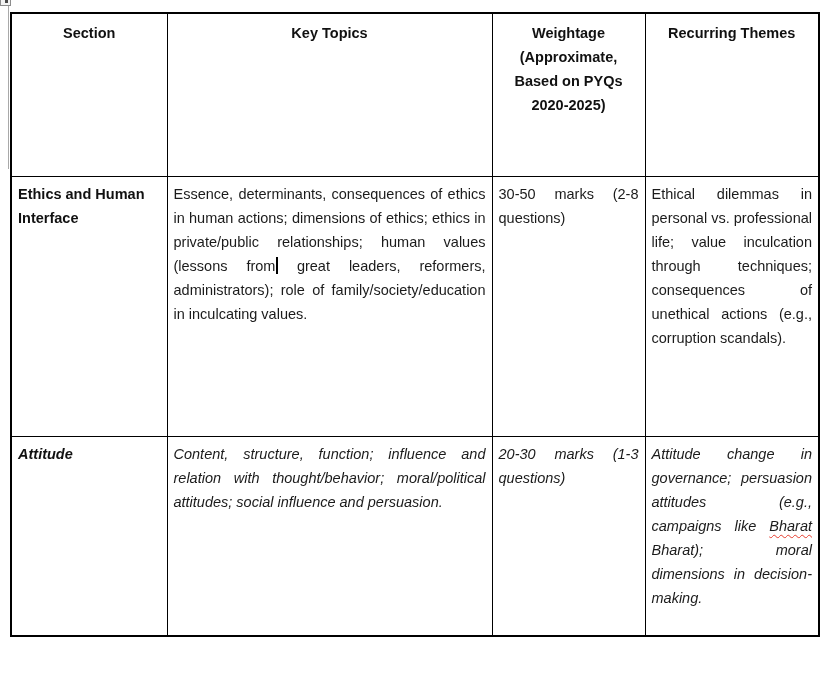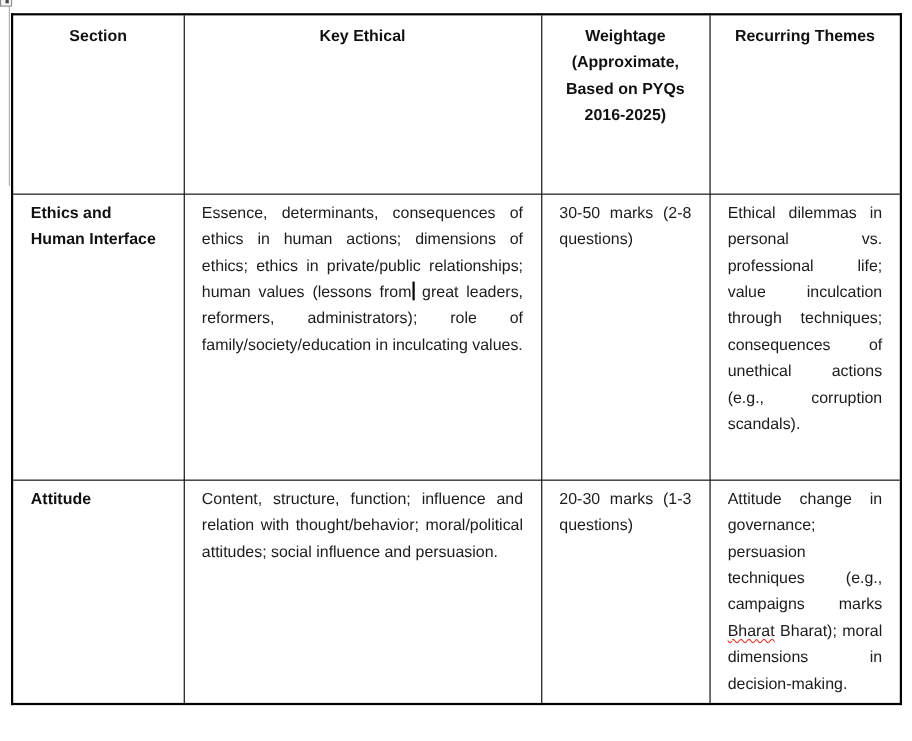--- a/index.html
+++ b/index.html
@@ -42,35 +42,35 @@
     position: absolute;
     left: 10px; top: 12px;
     width: 808px;
     border-collapse: collapse;
     table-layout: fixed;
     border: 2px solid #000000;
   }
   th, td {
     border: 1px solid #000000;
     vertical-align: top;
-    padding: 5px 16px;
+    padding: 5px 6px;
     font-size: 14.5px;
     line-height: 24px;
     color: #1b1b1b;
     overflow: hidden;
   }
   th {
     font-weight: bold;
     text-align: center;
     padding-top: 7px;
     color: #111111;
   }
   tr.header-row  { height: 163px; }
   tr.data-row-1  { height: 260px; margin-top: 35px; }
-  tr.data-row-2  { height: 200px; }
+  tr.data-row-2  { height: 200px; font-style: italic; }
 
   td.section-cell {
     font-weight: bold;
     color: #111111;
     text-align: left;
   }
   td.justified { text-align: justify; }
 
   .caret {
     display: inline-block;
@@ -98,41 +98,41 @@
   <table class="syllabus">
     <colgroup>
       <col style="width:156px">
       <col style="width:325px">
       <col style="width:153px">
       <col style="width:174px">
     </colgroup>
     <thead>
       <tr class="header-row">
         <th>Section</th>
-        <th>Key Ethical</th>
-        <th>Weightage (Approximate, Based on PYQs 2016-2025)</th>
+        <th>Key Topics</th>
+        <th>Weightage (Approximate, Based on PYQs 2020-2025)</th>
         <th>Recurring Themes</th>
       </tr>
     </thead>
     <tbody>
       <tr class="data-row-1">
         <td class="section-cell">Ethics and Human Interface</td>
         <td class="justified">
           <span>Essence, determinants, consequences of ethics in human actions; dimensions of ethics; ethics in private/public relationships; human values (lessons from</span><span class="caret"></span>
           <span>great leaders, reformers, administrators); role of family/society/education in inculcating values.</span>
         </td>
         <td class="justified">30-50 marks (2-8 questions)</td>
         <td class="justified">Ethical dilemmas in personal vs. professional life; value inculcation through techniques; consequences of unethical actions (e.g., corruption scandals).</td>
       </tr>
       <tr class="data-row-2">
         <td class="section-cell">Attitude</td>
         <td class="justified">Content, structure, function; influence and relation with thought/behavior; moral/political attitudes; social influence and persuasion.</td>
         <td class="justified">20-30 marks (1-3 questions)</td>
         <td class="justified">
-          <span>Attitude change in governance; persuasion techniques (e.g., campaigns marks</span>
+          <span>Attitude change in governance; persuasion attitudes (e.g., campaigns like</span>
           <span class="misspelled">Bharat</span>
           <span>Bharat); moral dimensions in decision-making.</span>
         </td>
       </tr>
     </tbody>
   </table>
 
 </div>
 
 </body></html>

